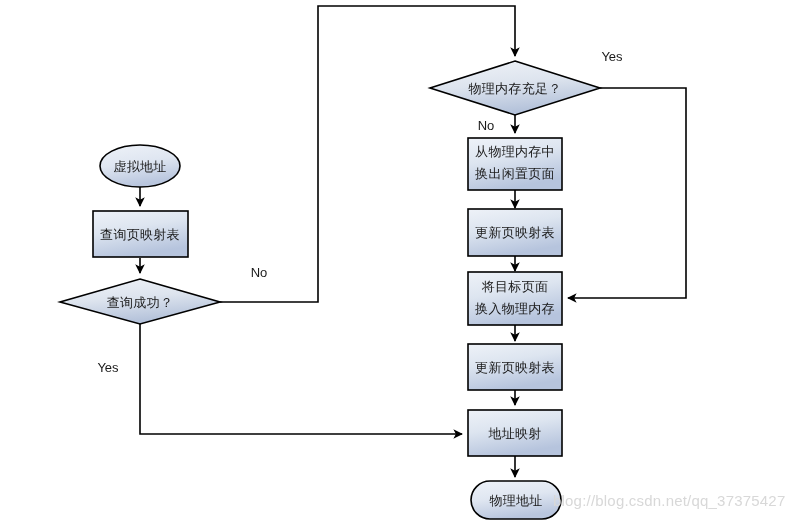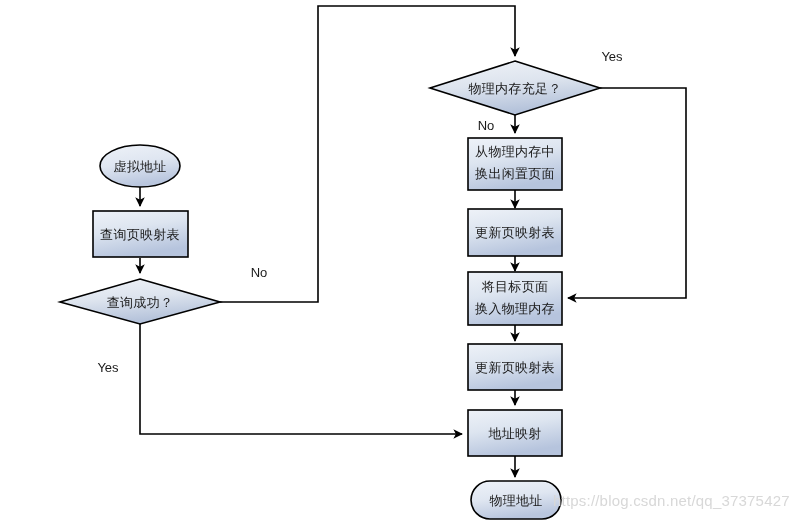--- a/index.html
+++ b/index.html
@@ -161,15 +161,15 @@
 
     <text class="edge-label" x="259" y="274">No</text>
 
     <text class="edge-label" x="108" y="369">Yes</text>
 
     <text class="edge-label" x="486" y="127">No</text>
 
     <text class="edge-label" x="612" y="58">Yes</text>
   </svg>
 
-  <div class="watermark" style="left: 553px; top: 492px;">https://blog.csdn.net/qq_37375427</div>
+  <div class="watermark" style="left: 553px; top: 492px;">blog://blog.csdn.net/qq_37375427</div>
 
 </div>
 
 </body></html>

